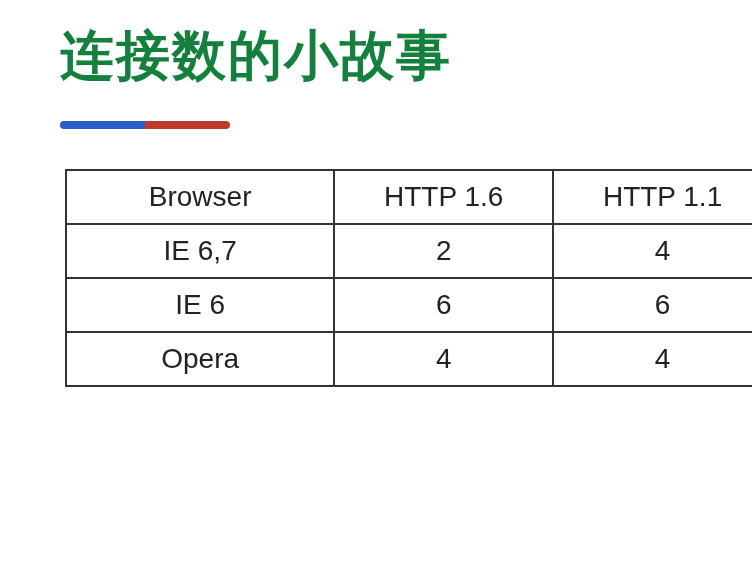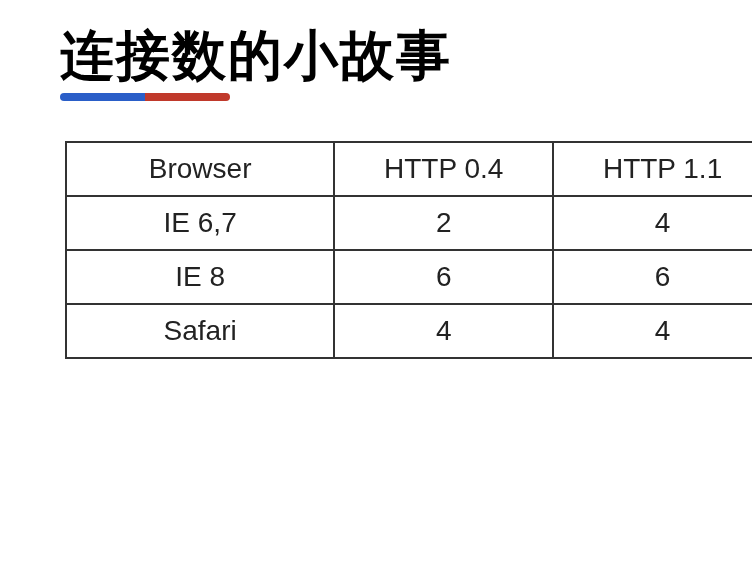--- a/index.html
+++ b/index.html
@@ -11,21 +11,22 @@
       width: 752px;
       height: 587px;
       background: #ffffff;
       font-family: "Segoe UI", "Microsoft YaHei", "PingFang SC", sans-serif;
       padding: 20px 60px 0 60px;
       color: #222;
     }
     .title {
       font-size: 54px;
       font-weight: 700;
-      color: #000000;
+      color: #15803d;
+      margin-bottom: 28px;
       letter-spacing: 2px;
     }
     .divider {
       display: flex;
       width: 170px;
       height: 8px;
       margin-bottom: 40px;
     }
     .divider-left {
       width: 50%;
@@ -72,34 +73,34 @@
 
 <div class="divider">
   <div class="divider-left"></div>
   <div class="divider-right"></div>
 </div>
 
 <table>
   <thead>
     <tr>
       <th class="col-browser">Browser</th>
-      <th class="col-http10">HTTP 0.4</th>
+      <th class="col-http10">HTTP 1.6</th>
       <th class="col-http11">HTTP 1.1</th>
     </tr>
   </thead>
   <tbody>
     <tr>
       <td>IE 6,7</td>
       <td>2</td>
       <td>4</td>
     </tr>
     <tr>
-      <td>IE 8</td>
+      <td>IE 6</td>
       <td>6</td>
       <td>6</td>
     </tr>
     <tr>
-      <td>Safari</td>
+      <td>Opera</td>
       <td>4</td>
       <td>4</td>
     </tr>
   </tbody>
 </table>
 
 </body></html>

